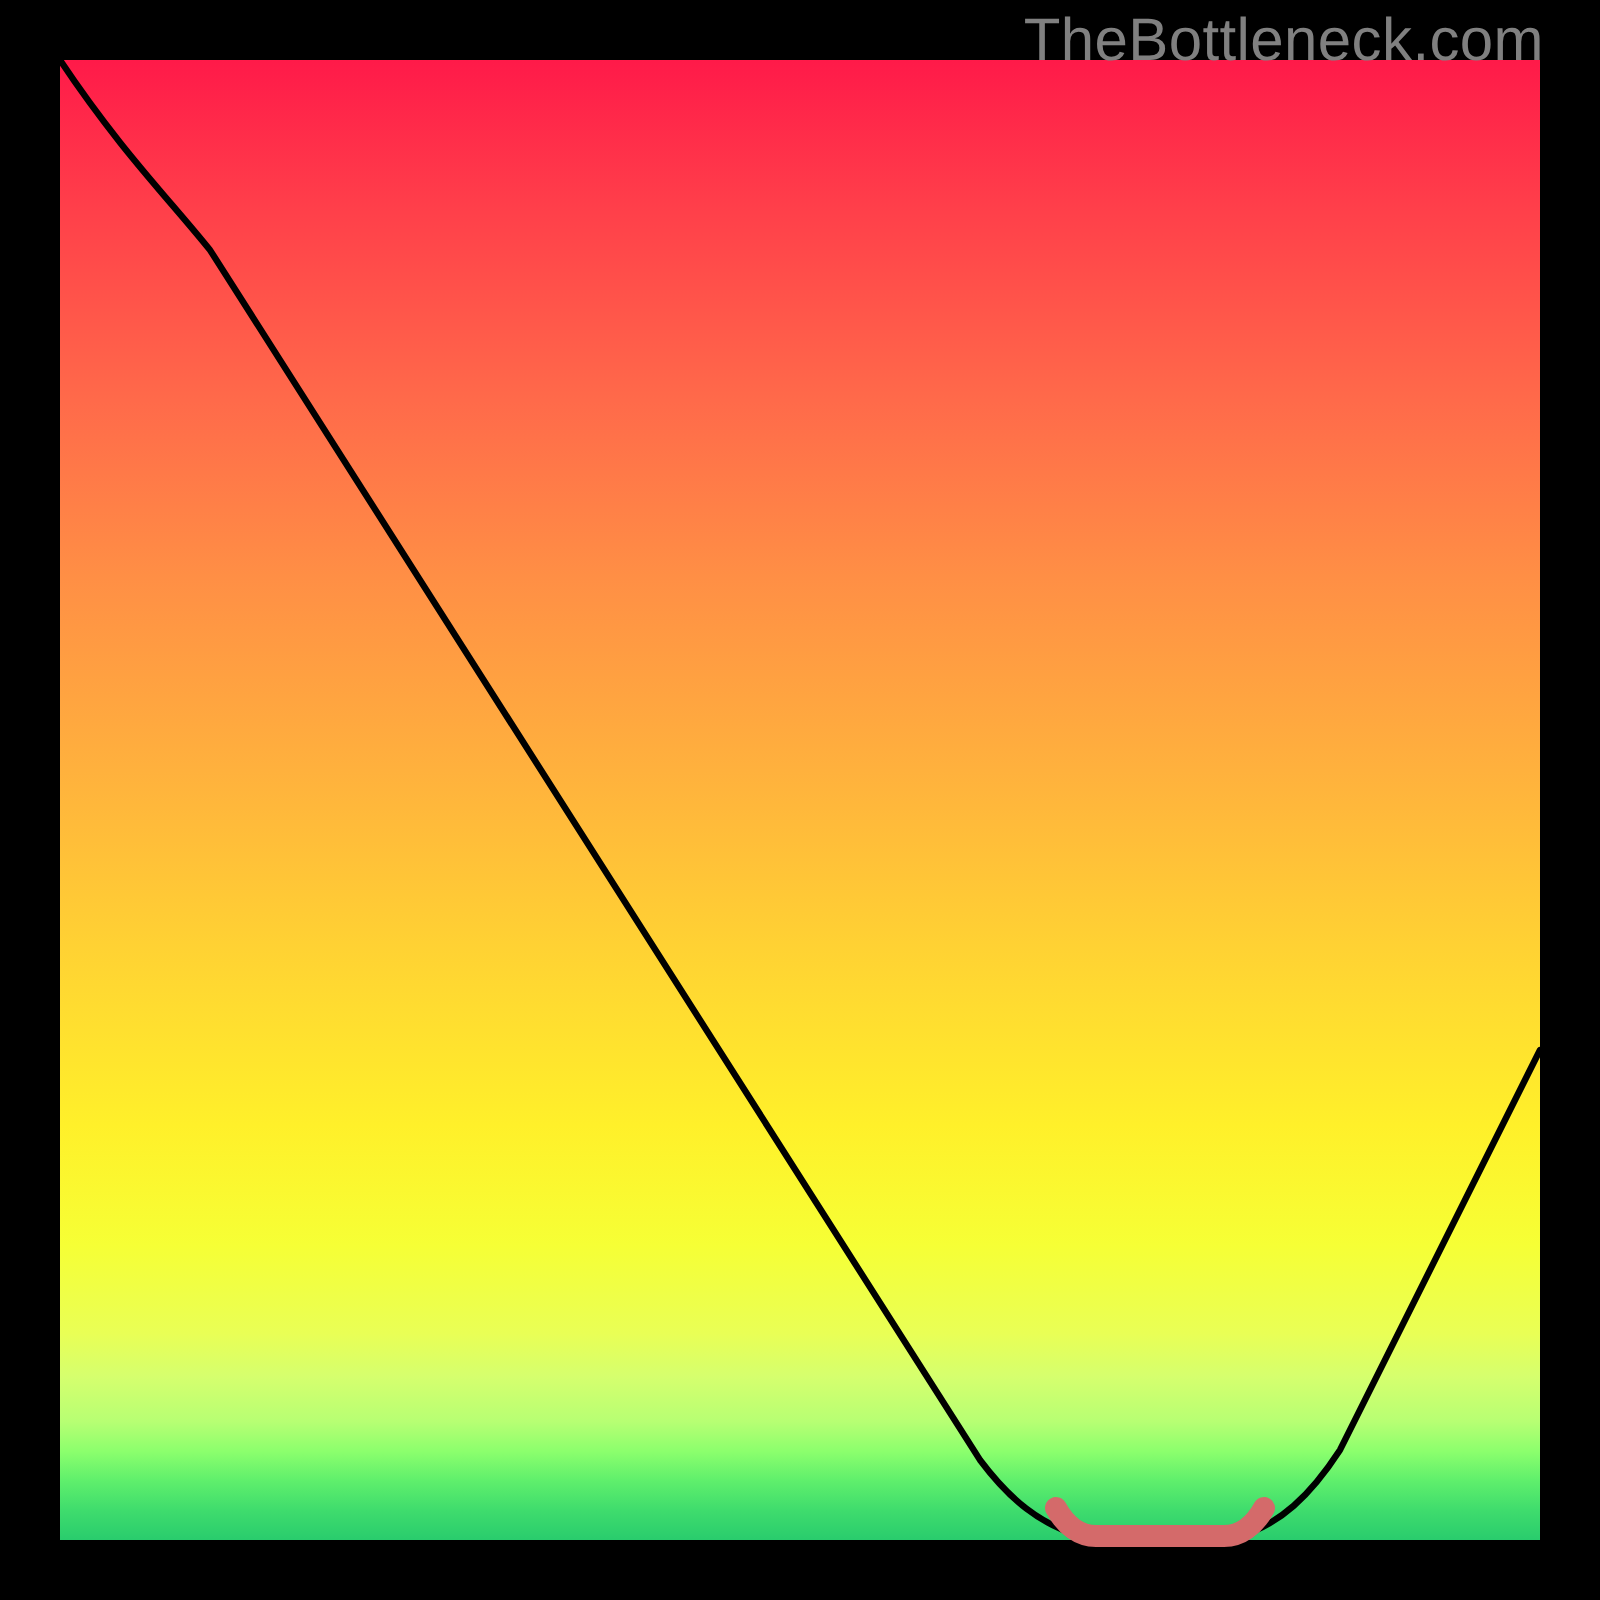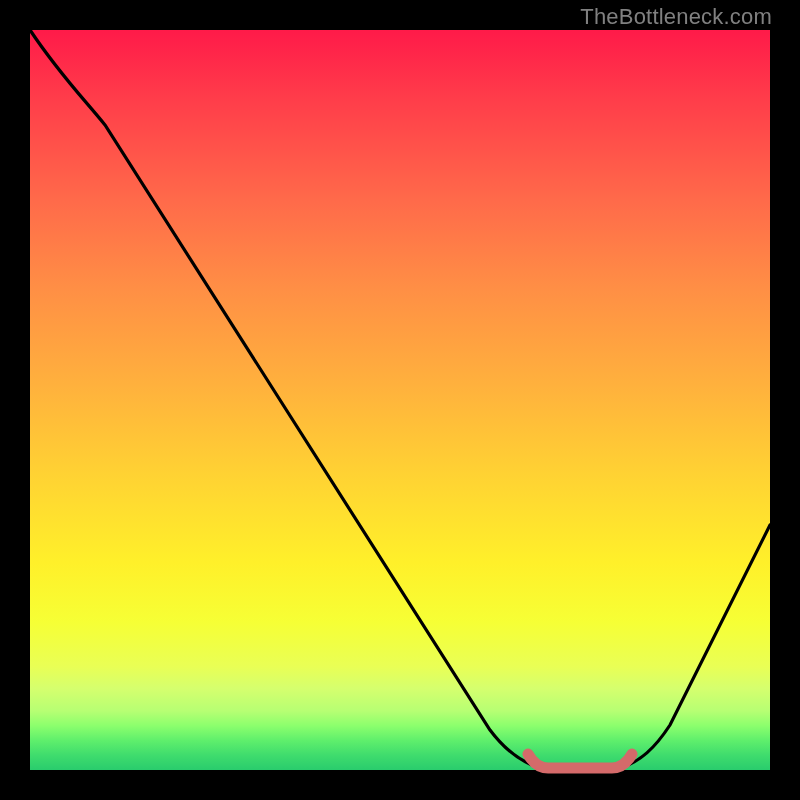--- a/index.html
+++ b/index.html
@@ -51,21 +51,21 @@
     top: 0;
     width: 740px;
     height: 740px;
     overflow: visible;
   }
   .watermark {
     position: absolute;
     top: 4px;
     right: 28px;
     color: #808080;
-    font-size: 22px;
+    font-size: 30px;
     font-weight: 400;
     letter-spacing: 0.2px;
   }
 </style>
 </head>
 <body>
 
 <div class="frame">
 
   <div class="plot">

